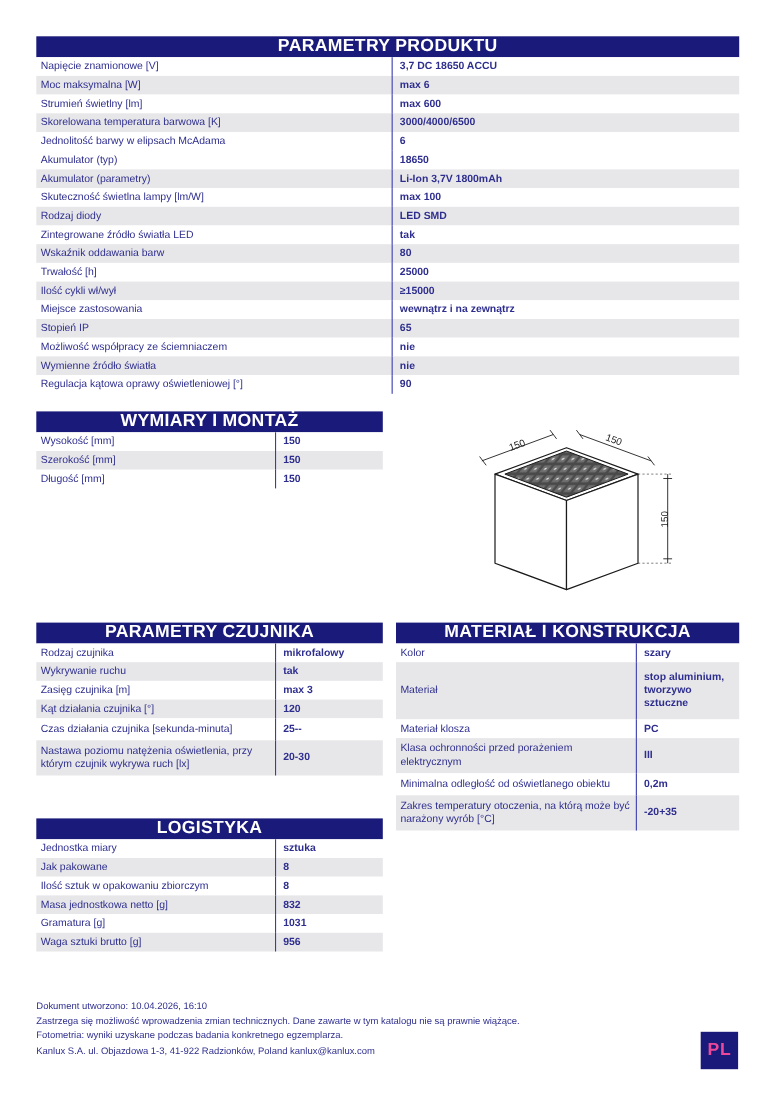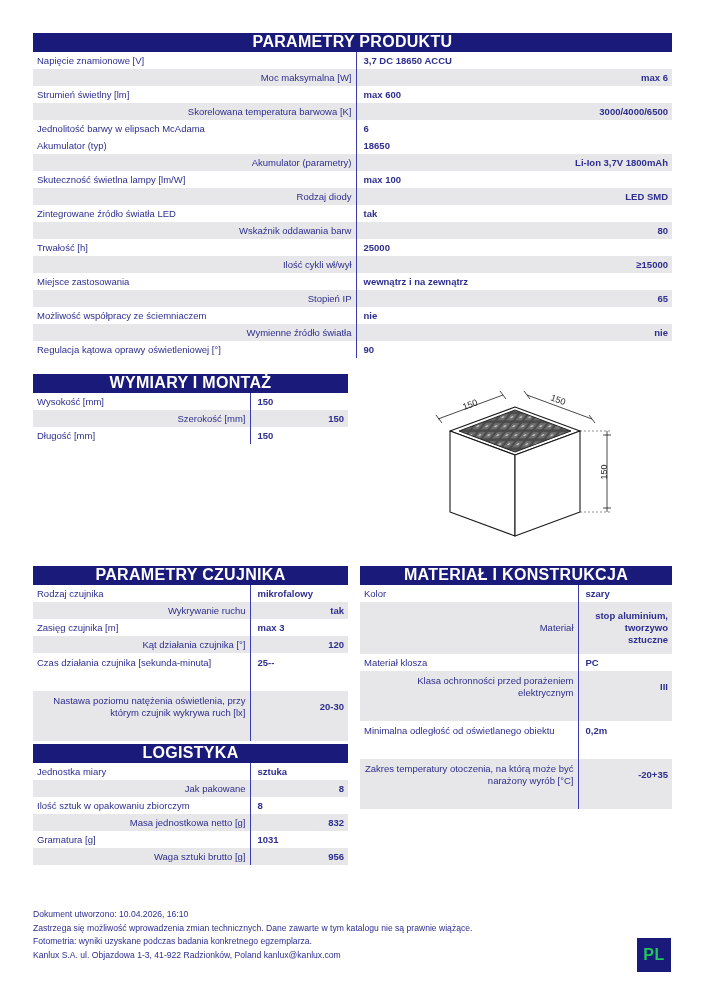--- a/index.html
+++ b/index.html
@@ -20,22 +20,22 @@
     text-align:center;font-size:16px;font-weight:600;
     letter-spacing:.3px;padding:3px 0 4px 0;line-height:12px;
   }
   .tbl td{
     font-size:9.5px;line-height:12px;
     color:#2e2e8f;vertical-align:middle;
   }
   .tbl td.lbl{padding:2.5px 4px 2.5px 4px;}
   .tbl td.val{padding:2.5px 4px 2.5px 7px;font-weight:700;border-left:1.6px solid #3b3bb0;}
   .tbl tr.odd td{background:#ffffff;margin-top:23px;}
-  .tbl tr.even td{background:#e7e7e9;text-align:right;}
-  .tbl tr.tall td{padding-top:4px;padding-bottom:22px;}
+  .tbl tr.even td{background:#e7e7e9;}
+  .tbl tr.tall td{padding-top:4px;padding-bottom:4px;}
 
   
   #t-product{left:33px;top:33px;width:639px;}
   #t-product col.c1{width:323px;}
   #t-dims{left:33px;top:374px;width:315px;}
   #t-dims col.c1{width:217px;}
   #t-sensor{left:33px;top:566px;width:315px;}
   #t-sensor col.c1{width:217px;}
   #t-log{left:33px;top:744px;width:315px;}
   #t-log col.c1{width:217px;}
@@ -43,21 +43,21 @@
   #t-mat col.c1{width:218px;}
 
   
   #diagram{position:absolute;left:424px;top:386px;width:248px;height:160px;}
 
   
   #footer{position:absolute;left:33px;top:908px;width:590px;}
   #footer div{font-size:8.6px;line-height:13.6px;color:#2e2e8f;}
   #pl-badge{
     position:absolute;left:637px;top:938px;width:34px;height:34px;
-    background:#1a1a7a;color:#22c55e;
+    background:#1a1a7a;color:#ec4899;
     font-size:16px;font-weight:600;
     display:flex;align-items:center;justify-content:center;
     letter-spacing:.5px;
   }
 </style>
 </head>
 <body>
 
 <div class="page">
 

